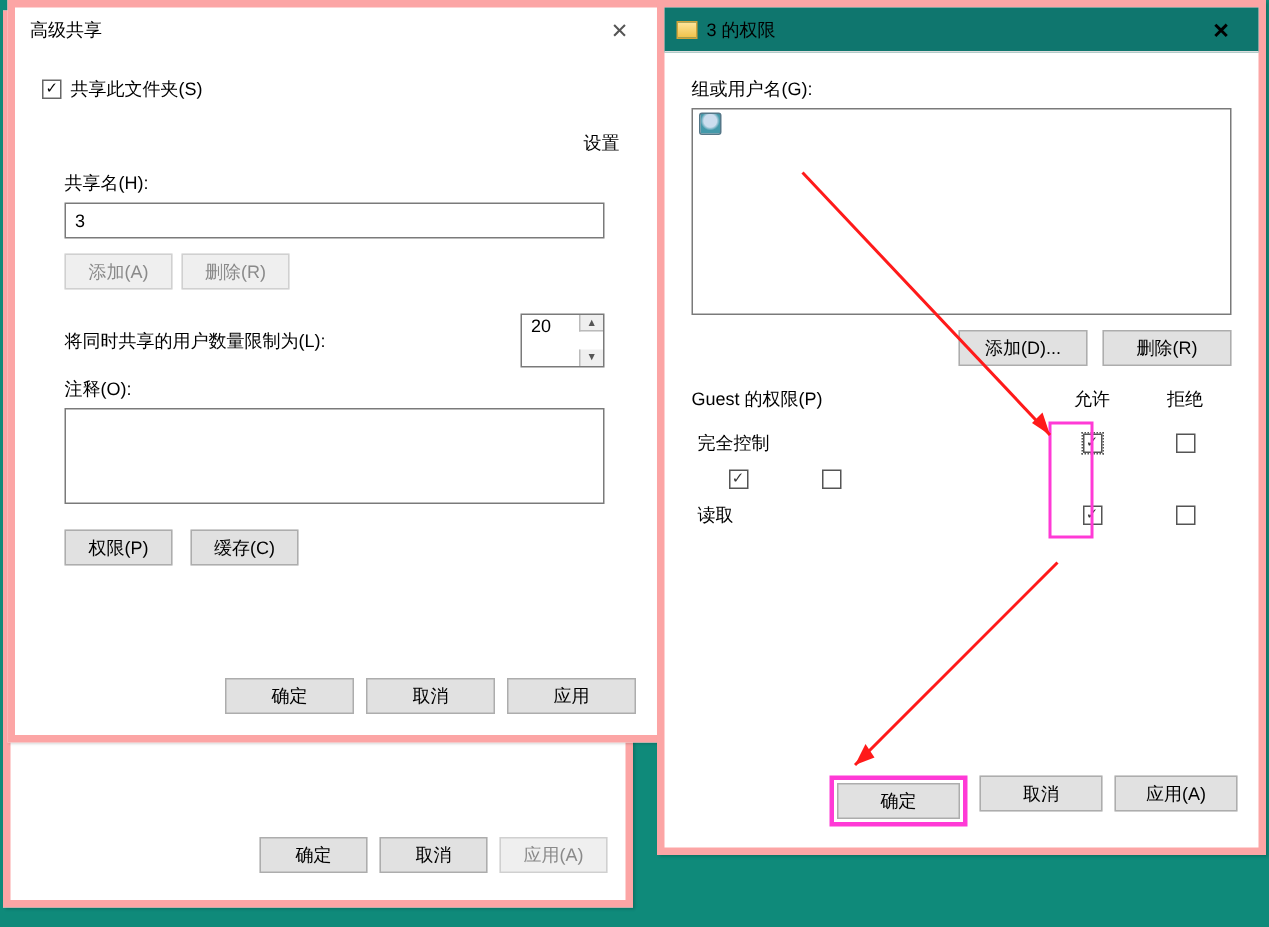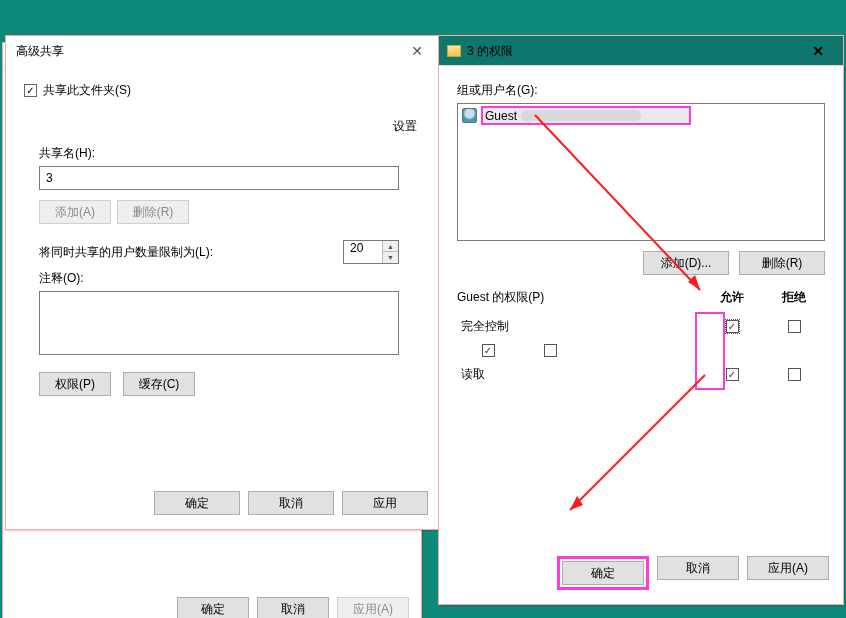--- a/index.html
+++ b/index.html
@@ -1,18 +1,18 @@
 <!DOCTYPE html>
 <html><head>
 <meta charset="utf-8">
 <style>
   * { box-sizing: border-box; font-family: "Microsoft YaHei", "Segoe UI", sans-serif; font-size: 12px; }
   body { margin:0; padding:0; width:846px; height:618px; background:#0f8a7a; position:relative; overflow:hidden;}
   
-  .win { position:absolute; background:#fff; border:1px solid #fca5a5; box-shadow:1px 1px 2px rgba(0,0,0,.2);margin-top:35px;}
+  .win { position:absolute; background:#fff; border:5px solid #fca5a5; box-shadow:1px 1px 2px rgba(0,0,0,.2);}
   
   
   .winC { left:2px; top:7px; width:420px; height:598px; }
   .winC .hint { position:absolute; left:56px; top:493px; color:#444;}
   .winC .link { color:#0066cc; text-decoration:underline; cursor:pointer;}
   .winC .btnrow { position:absolute; left:0; right:0; bottom:16px; height:26px; display:flex; justify-content:flex-end; gap:8px; padding-right:12px;}
   
   
   .winA { left:5px; top:0; width:440px; height:495px; background:#fff; }
   .titlebar { height:28px; line-height:28px; padding:0 8px; display:flex; align-items:center; border-bottom:1px solid #ddd; background:#0f766e;}
@@ -24,21 +24,21 @@
   .checkbox-row { display:flex; align-items:center; gap:6px; margin:6px 4px 10px;}
   .cbx { width:13px; height:13px; border:1px solid #666; display:inline-flex; align-items:center; justify-content:center; font-size:10px; line-height:1; color:#000; background:#fff; cursor:pointer;}
   .group { border:1px solid transparent; margin:2px 0 4px 6px; padding:8px 12px 14px; }
   .group .legend { color:#000; margin-bottom:10px; margin-left:-2px;text-align:right;}
   .lbl { margin:6px 0 4px;}
   .txt { width:360px; height:24px; border:1px solid #7a7a7a; padding:2px 6px; background:#fff;}
   .btn { height:24px; min-width:72px; padding:0 10px; border:1px solid #adadad; background:#e1e1e1; cursor:pointer; display:inline-flex; align-items:center; justify-content:center;}
   .btn:disabled, .btn.disabled { color:#8a8a8a; background:#efefef; border-color:#d0d0d0;}
   .btn-row-a { margin-top:10px; display:flex; gap:6px;}
   .row-flex { display:flex; align-items:center; justify-content:space-between; width:360px; margin:16px 0 6px;}
-  .spin { width:56px; height:24px; border:1px solid #7a7a7a; padding:0 16px 0 6px; position:relative; background:#fff;}
+  .spin { width:56px; height:36px; border:1px solid #7a7a7a; padding:0 16px 0 6px; position:relative; background:#fff;}
   .spin .ar { position:absolute; right:0; width:16px; height:11px; background:#efefef; border-left:1px solid #bbb; display:flex; align-items:center; justify-content:center; font-size:7px; color:#555; cursor:pointer;}
   .spin .up{ top:0; border-bottom:1px solid #bbb;}
   .spin .dn{ bottom:0;}
   .textarea { width:360px; height:64px; border:1px solid #7a7a7a; background:#fff; resize:none; padding:4px;}
   .btn-row-b { margin-top:14px; display:flex; gap:12px;}
   .winA-footer { position:absolute; left:0; right:0; bottom:14px; display:flex; justify-content:flex-end; gap:8px; padding-right:16px;}
 
   
   .winB { left:438px; top:0; width:406px; height:570px; }
   .winB .titlebar { height:30px;}
@@ -46,21 +46,21 @@
   .tab { padding:4px 12px; border:1px solid #bbb; border-bottom:1px solid #fff; background:#fff; margin-bottom:-1px; cursor:pointer;}
   .wb-body { padding:10px 18px 0;}
   .listbox { width:100%; height:138px; border:1px solid #7a7a7a; background:#fff; overflow:hidden;}
   .listrow { display:flex; align-items:center; gap:4px; padding:2px 4px;}
   .usericon { width:15px; height:15px; background:radial-gradient(circle at 50% 35%, #cde 40%, #49a 60%); border:1px solid #578; border-radius:2px;}
   .listrow .namebox { border:2px solid #ff3ad6; background:#eaeaea; padding:0 2px; display:flex; align-items:center; gap:4px; height:19px; width:210px;}
   .redact { display:inline-block; width:120px; height:11px; background:#d9d9d9; border-radius:5px;}
   .addremove { display:flex; justify-content:flex-end; gap:10px; margin:10px 0 14px;}
   .perm-hdr { display:flex; margin-top:4px;}
   .perm-hdr .spacer { flex:1;}
-  .perm-hdr .col { width:62px; text-align:center;font-weight:bold;}
+  .perm-hdr .col { width:62px; text-align:center;}
   .perm-rows { margin-top:8px;}
   .perm-row { display:flex; align-items:center; height:24px;}
   .perm-row .plabel { flex:1; padding-left:4px;}
   .perm-row .col { width:62px; display:flex; justify-content:center;}
   .cb { width:13px; height:13px; border:1px solid #555; background:#fff; display:inline-flex; align-items:center; justify-content:center; font-size:10px; cursor:pointer; color:#333;}
   .highlight-allow { position:absolute; border:2px solid #ff3ad6; pointer-events:none;}
   .winB-footer { position:absolute; left:0; right:0; bottom:14px; display:flex; justify-content:flex-end; gap:8px; padding-right:14px;}
   .hl-ok { border:3px solid #ff3ad6; padding:2px;}
   
   
@@ -129,24 +129,20 @@
   <div class="titlebar">
     <span class="folder-icon"></span>
     <span>3 的权限</span>
     <span class="close" style="font-weight:bold;color:#000">✕</span>
   </div>
   <div class="wb-body">
     <div class="lbl">组或用户名(G):</div>
     <div class="listbox">
       <div class="listrow">
         <span class="usericon"></span>
-        <span class="namebox">
-          <span>Guest</span>
-          <span class="redact"></span>
-        </span>
       </div>
     </div>
     <div class="addremove">
       <button class="btn" style="min-width:86px">添加(D)...</button>
       <button class="btn" style="min-width:86px">删除(R)</button>
     </div>
     <div class="perm-hdr">
       <span class="spacer">Guest 的权限(P)</span>
       <span class="col">允许</span>
       <span class="col">拒绝</span>

